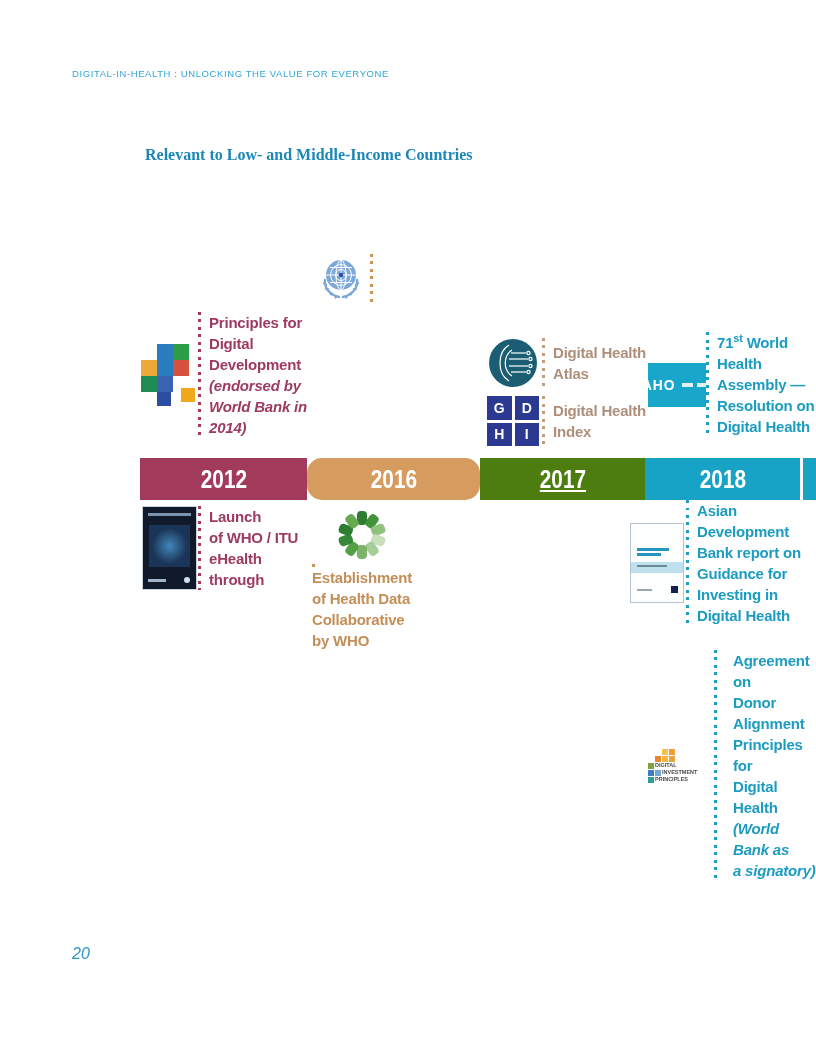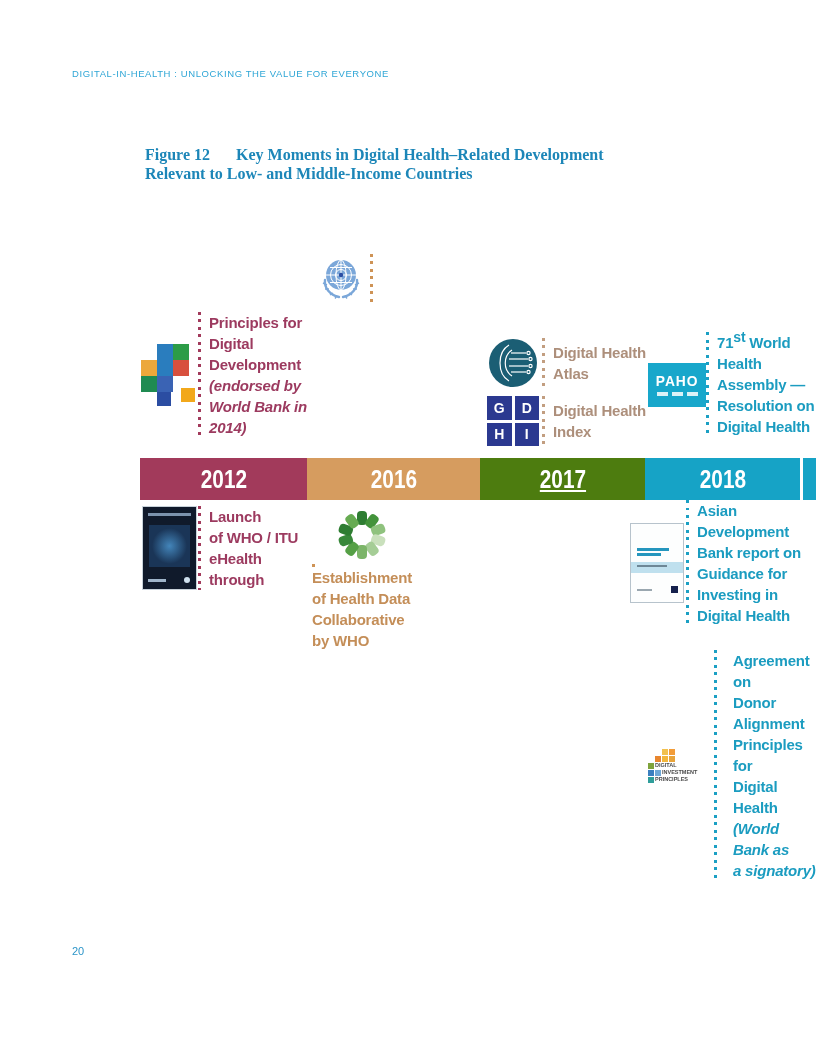--- a/index.html
+++ b/index.html
@@ -15,42 +15,42 @@
   .figtitle .flabel { margin-right:26px; }
 
   .tl { position:absolute; left:140px; top:250px; width:676px; height:560px; }
 
   
   .band { position:absolute; left:0; top:208px; width:676px; height:42px; display:flex; }
   .seg { display:flex; align-items:center; justify-content:center; color:#fff;
          font-size:26px; font-weight:700; }
   .seg span { display:block; transform:scaleX(.8); }
   .seg.s1 { width:167px; background:#A23A5B; }
-  .seg.s2 { width:173px; background:#D69C5F; }
+  .seg.s2 { width:173px; background:#D69C5F;border-radius:15px; }
   .seg.s3 { width:165px; background:#4d7c0f;text-decoration:underline; }
   .seg.s4 { width:155px; background:#16A3C6; }
   .seg-gap { width:3px; background:#ffffff; }
   .seg.s5 { flex:1; background:#16A3C6; }
 
   
   .entry { position:absolute; display:flex; align-items:center; }
   .logo { flex:0 0 58px; width:58px; display:flex; justify-content:center; align-items:center; }
   .dots { flex:0 0 3px; width:3px; align-self:stretch; margin-right:8px;
           background:repeating-linear-gradient(to bottom, var(--dc) 0 3px, transparent 3px 7.5px); }
   .txt { font-size:15px; line-height:21px; font-weight:700; white-space:pre-line;
          letter-spacing:-.2px; }
   .it { font-style:italic; }
   .c-mar { color:#9C3A5F; --dc:#A23A5B; }
   .c-tan { color:#C48E58; --dc:#CE9356; }
   .c-tau { color:#AD8F7B; --dc:#C29E80; }
   .c-teal{ color:#1B9CC0; --dc:#1BA0C4; }
-  sup { font-size:14px; vertical-align:super; line-height:0; }
+  sup { font-size:11px; vertical-align:super; line-height:0; }
 
   
-  .paho-box { width:58px; height:44px; background:#18A7CB; display:flex; flex-direction:column;
+  .paho-box { width:58px; height:44px; background:#18A7CB; display:flex; 
               align-items:center; justify-content:center; gap:4px; }
   .paho-box .word { color:#fff; font-weight:800; font-size:15px; letter-spacing:1px;
                     line-height:1; transform:scaleX(.92); }
   .paho-box .sub { display:flex; gap:4px; }
   .paho-box .sub i { display:block; width:11px; height:4px; background:rgba(255,255,255,.85); }
 
   .gdhi-box { width:52px; height:50px; display:grid; grid-template-columns:1fr 1fr;
               grid-template-rows:1fr 1fr; gap:3px; }
   .gdhi-box div { background:#2B3990; color:#fff; display:flex; align-items:center;
                   justify-content:center; font-weight:700; font-size:14px; }
@@ -69,31 +69,30 @@
   .adb .l1 { position:absolute; left:6px; top:41px; width:30px; height:2px; background:#6d8796; }
   .adb .l2 { position:absolute; left:6px; bottom:11px; width:15px; height:2px; background:#9aa7b0; }
   .adb .sq { position:absolute; right:5px; bottom:9px; width:7px; height:7px; background:#15214d; }
 
   .dip { width:64px; display:flex; flex-direction:column; gap:1px;
          font-size:5.5px; font-weight:800; color:#4a4a4a; line-height:1; }
   .dip .r { display:flex; align-items:center; gap:1px; }
   .dip .sq { width:6px; height:6px; flex:0 0 6px; }
   .dip .ind14 { margin-left:14px; } .dip .ind7 { margin-left:7px; }
 
-  .pagenum { position:absolute; left:72px; top:945px; font-size:11px; color:#2C95C8; }
+  .pagenum { position:absolute; left:72px; top:945px; font-size:16px; color:#2C95C8;font-style:italic; }
 </style>
 </head>
 <body>
 
 <div class="page">
 
   <div class="runhead">DIGITAL-IN-HEALTH : UNLOCKING THE VALUE FOR EVERYONE</div>
 
   <div class="figtitle">
-    <div><span class="flabel">Figure 12</span><span>Key Moments in Digital Health–Related Development</span></div>
     <div>Relevant to Low- and Middle-Income Countries</div>
   </div>
 
   <div class="tl">
 
     <div class="band">
       <div class="seg s1">
           <span>2012</span>
         </div>
       <div class="seg s2">

